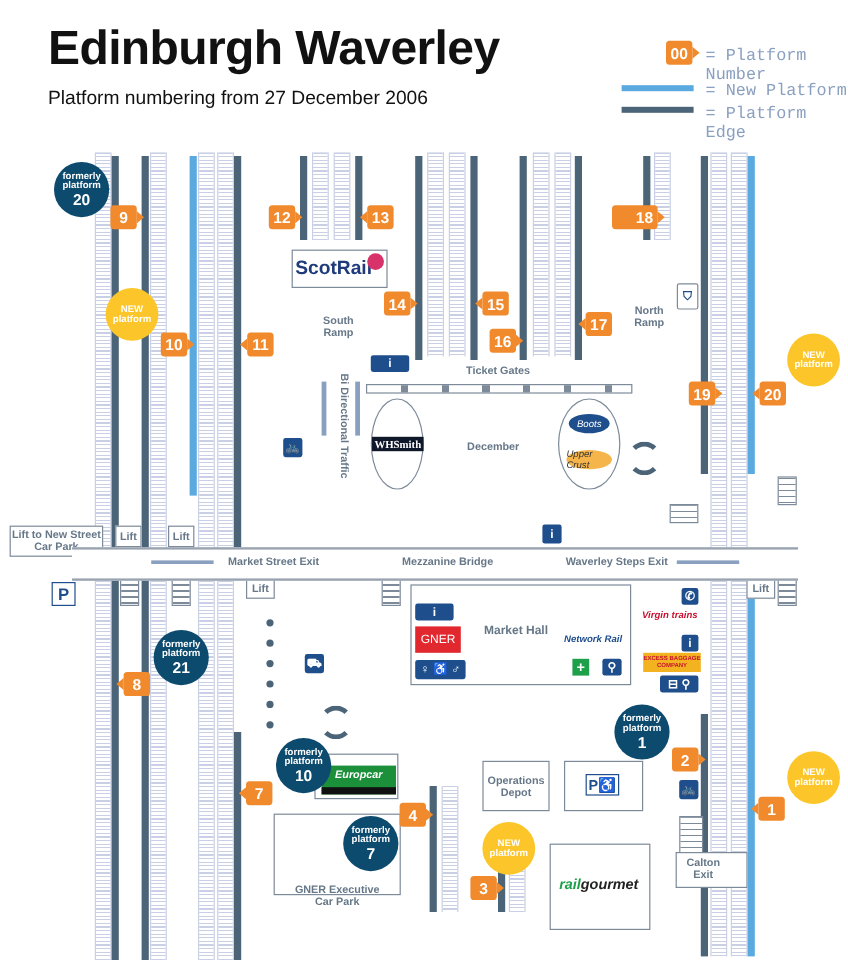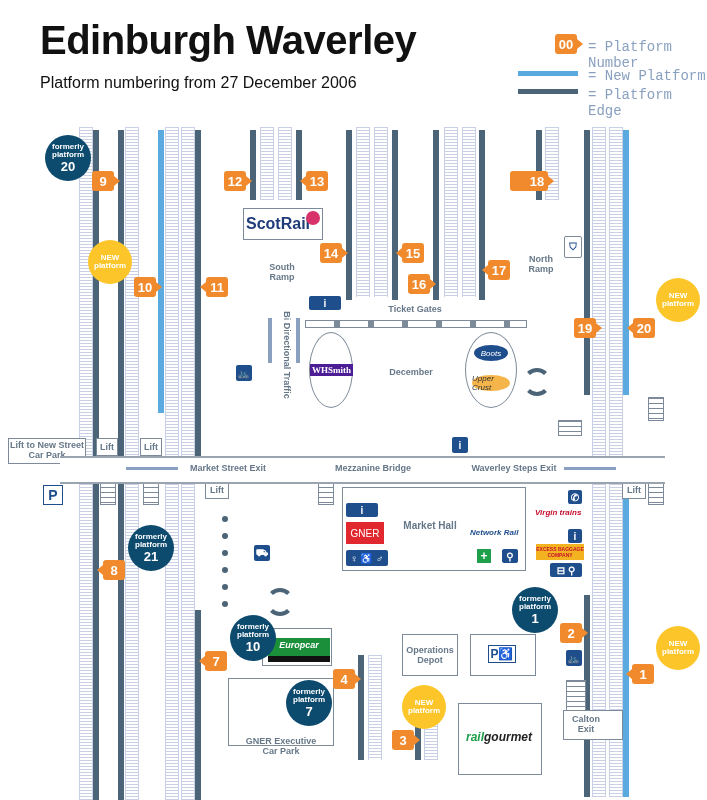--- a/index.html
+++ b/index.html
@@ -91,21 +91,21 @@
 <div class="abs lbl" style="left:232px;top:350px;width:110px;transform:rotate(90deg);">Bi Directional Traffic</div>
 <div class="abs" style="left:268px;top:318px;width:4px;height:45px;background:#8aa0c0;"></div>
 <div class="abs" style="left:296px;top:318px;width:4px;height:45px;background:#8aa0c0;"></div>
 
 <div class="abs lbl" style="left:365px;top:304px;width:100px;">Ticket Gates</div>
 <div class="abs" style="left:305px;top:320px;width:220px;height:6px;border:1px solid #7d8a99;background:repeating-linear-gradient(to right,#fff 0 28px,#7d8a99 28px 34px);"></div>
 <div class="abs icon-b" style="left:309px;top:296px;width:32px;height:14px;">i</div>
 
 <div class="abs lbl" style="left:376px;top:367px;width:70px;">December</div>
 <div class="abs" style="left:309px;top:332px;width:44px;height:76px;border:1.5px solid #7d8a99;border-radius:50%;box-sizing:border-box;display:flex;align-items:center;">
-  <span style="background:#4c1d95;color:#fff;font-size:9px;font-family:'Liberation Serif',serif;font-weight:bold;padding:1px 2px;">WHSmith</span>
+  <span style="background:#0f172a;color:#fff;font-size:9px;font-family:'Liberation Serif',serif;font-weight:bold;padding:1px 2px;">WHSmith</span>
 </div>
 <div class="abs" style="left:465px;top:332px;width:52px;height:76px;border:1.5px solid #7d8a99;border-radius:50%;box-sizing:border-box;">
   <div class="abs" style="left:8px;top:12px;width:34px;height:16px;background:#1f4e8c;border-radius:50%;color:#fff;font-size:8px;font-style:italic;display:flex;align-items:center;justify-content:center;">Boots</div>
   <div class="abs" style="left:6px;top:42px;width:38px;height:16px;color:#333;font-size:8px;font-style:italic;display:flex;align-items:center;justify-content:center;background:#f5b54b;border-radius:50%;">Upper Crust</div>
 </div>
 <div class="abs" style="left:523px;top:368px;width:20px;height:20px;border:4px solid #4b6477;border-radius:50%;border-left-color:transparent;border-right-color:transparent;"></div>
 <div class="abs icon-b" style="left:452px;top:437px;width:16px;height:16px;">i</div>
 <div class="abs icon-b" style="left:236px;top:365px;width:16px;height:16px;">🚲</div>
 <div class="abs icon-b" style="left:564px;top:236px;width:16px;height:20px;background:#fff;color:#1f4e8c;border:1px solid #7d8a99;">⛉</div>
 

